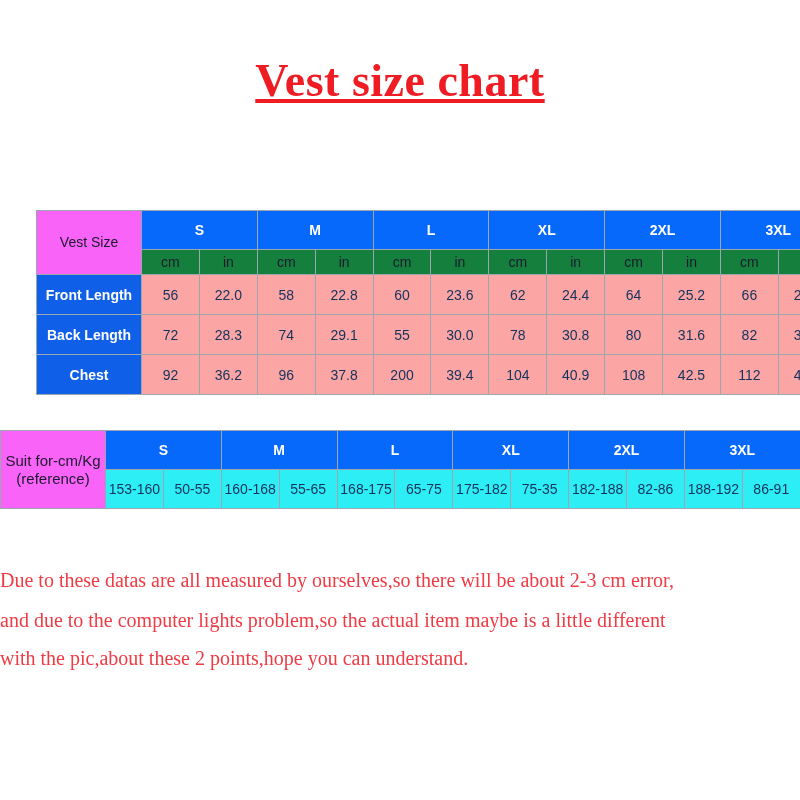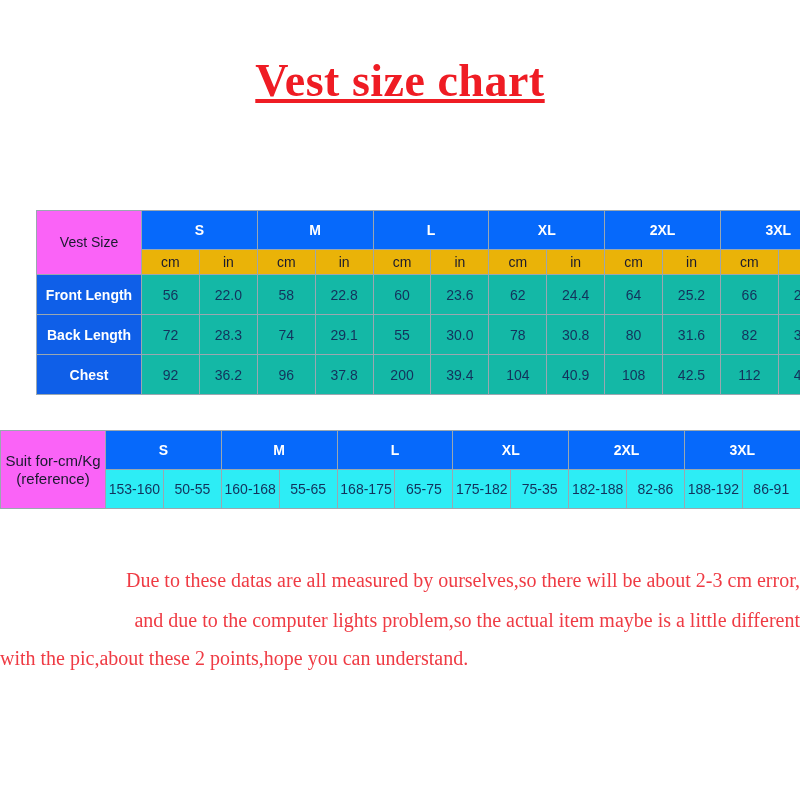--- a/index.html
+++ b/index.html
@@ -74,48 +74,48 @@
     height: 39px;
   }
   .c-size {
     background: #0669fb;
     color: #ffffff;
     font-weight: bold;
     font-size: 17px;
     height: 38px;
   }
   .c-unit {
-    background: #eab308;
+    background: #15803d;
     color: #1a1a2e;
     font-size: 14px;
     height: 24px;
   }
   .c-data {
-    background: #14b8a6;
+    background: #fca5a5;
     color: #13325c;
     font-size: 14px;
     height: 39px;
   }
   .c-range {
     background: #2dedf5;
     color: #13325c;
     font-size: 14px;
     height: 38px;
   }
   .label-sub {
     display: block;
     font-size: 15px;
   }
 
   
   .note {
     position: absolute;
     left: 0;
     width: 800px;
-    text-align: right;
+    text-align: left;
     color: #ef3b44;
     font-size: 20px;
     font-family: "Liberation Serif", serif;
     line-height: 1.0;
   }
   #note-line-0 { top: 570px; }
   #note-line-1 { top: 610px; }
   #note-line-2 { top: 648px; }
   #note-line-2 { text-align: left; }
 </style>

